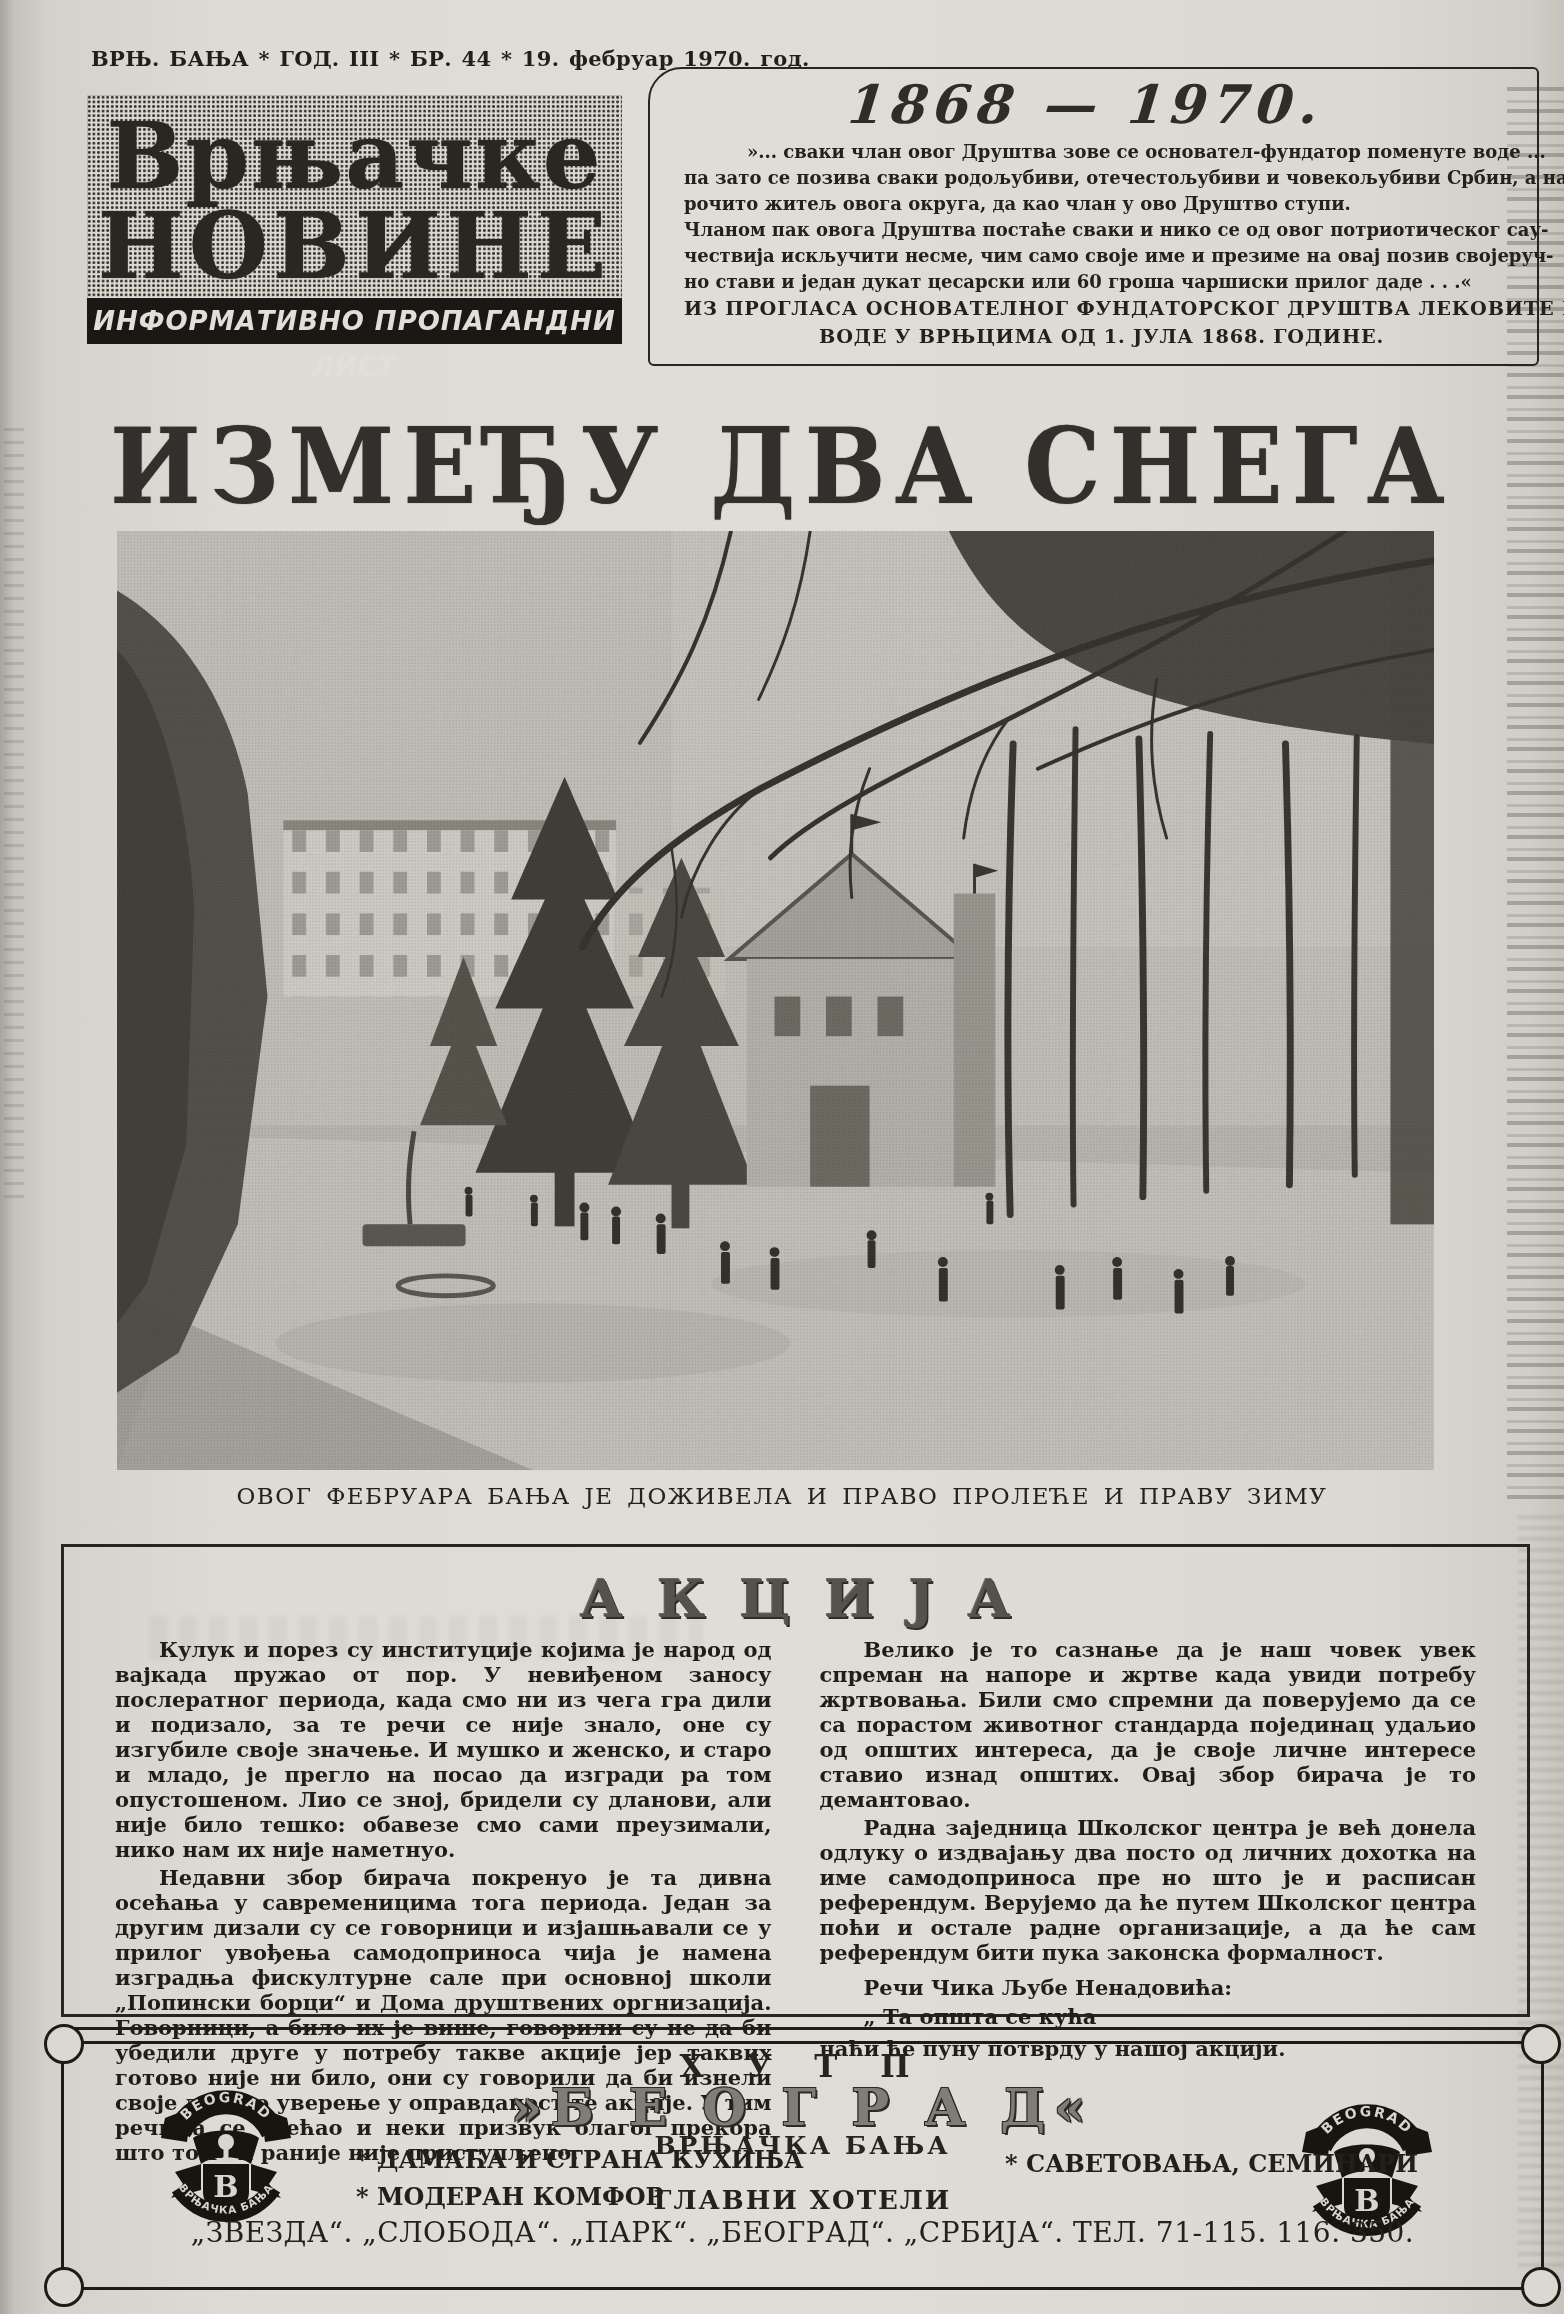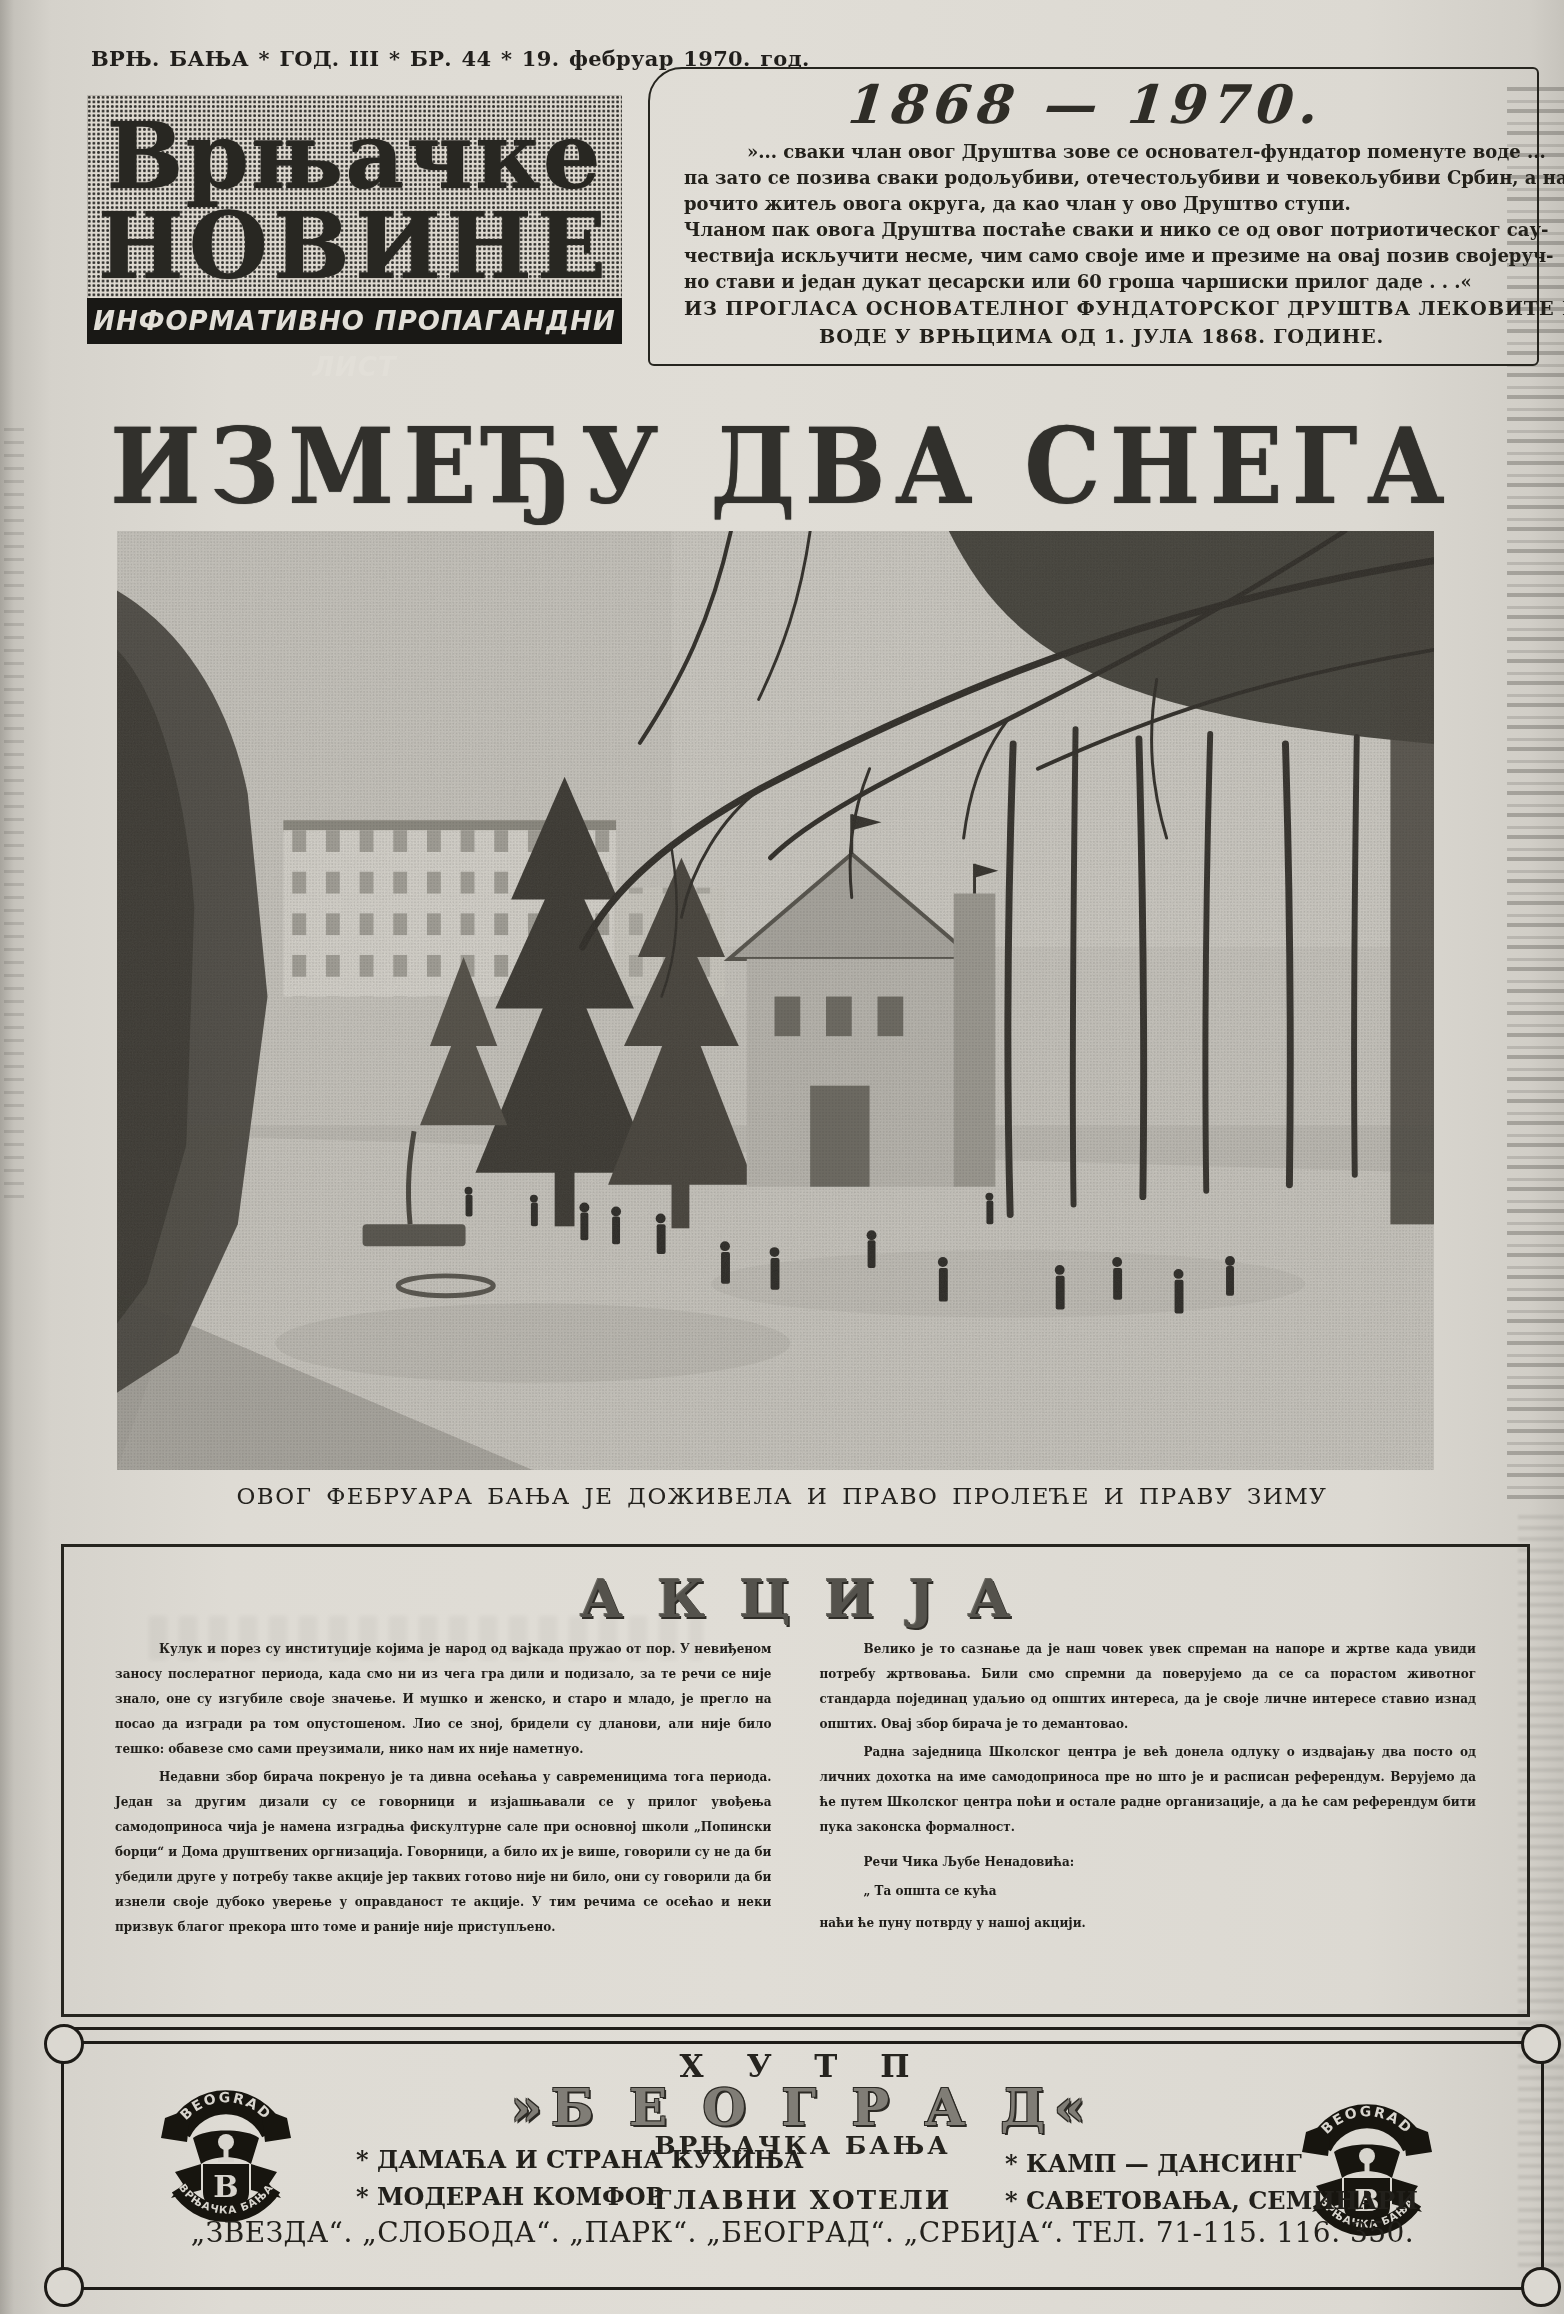--- a/index.html
+++ b/index.html
@@ -49,21 +49,21 @@
     background-image:radial-gradient(circle,rgba(28,28,26,.6) 0.8px,transparent 1.1px);
     background-size:3.2px 3.2px;opacity:.15;pointer-events:none;}
   .caption{position:absolute;left:0;right:0;top:1483px;text-align:center;font-size:23px;color:#24221e;letter-spacing:1.5px;word-spacing:5px;}
   
   .action-box{position:absolute;left:61px;top:1544px;width:1469px;height:473px;border:3px solid #26251f;
     box-sizing:border-box;padding:20px 51px 0;}
   .action-title{text-align:center;font-size:53px;font-weight:bold;letter-spacing:34px;padding-left:34px;color:#54524c;
     text-shadow:1.5px 1.5px 0 #2f2d28, -1px -1px 0 #6b6962;}
   .action-cols{display:flex;gap:48px;margin-top:8px;}
   .acol{flex:1;min-width:0;}
-  .acol p{margin:0;font-size:12px;font-weight:bold;line-height:25px;text-align:justify;text-indent:44px;color:#1f1d19;}
+  .acol p{margin:0;font-size:21px;font-weight:bold;line-height:25px;text-align:justify;text-indent:44px;color:#1f1d19;}
   .acol p + p{margin-top:3px;}
   .acol p.qline{text-align:left;line-height:29px;margin-top:0;}
   .acol p.qi{margin-top:8px;}
   .acol p.qout{text-indent:0;text-align:left;line-height:29px;}
   .rule2{position:absolute;left:61px;top:2027px;width:1469px;border-top:3px solid #201e1a;}
   
   .ad-box{position:absolute;left:61px;top:2041px;width:1483px;height:249px;border:3px solid #1d1b17;box-sizing:border-box;}
   .notch{position:absolute;width:34px;height:34px;border:3px solid #1d1b17;border-radius:50%;background:#dbd8d1;}
   .notch.tl{left:-20px;top:-20px;} .notch.tr{right:-20px;top:-20px;}
   .notch.bl{left:-20px;bottom:-20px;} .notch.br{right:-20px;bottom:-20px;}
@@ -333,21 +333,20 @@
     </svg>
 
     <div class="ad-org">Х У Т П</div>
     <div class="ad-name">»Б Е О Г Р А Д«</div>
     <div class="ad-loc">ВРЊАЧКА БАЊА</div>
     <div class="ad-feats fl">
       <div>*  ДАМАЋА И СТРАНА КУХИЊА</div>
       <div>*  МОДЕРАН КОМФОР</div>
     </div>
     <div class="ad-feats fr">
-      <div>*  КАМП — ДАНСИНГ</div>
       <div>*  САВЕТОВАЊА, СЕМИНАРИ</div>
     </div>
     <div class="ad-hlabel">ГЛАВНИ ХОТЕЛИ</div>
     <div class="ad-hline">„ЗВЕЗДА“.  „СЛОБОДА“.  „ПАРК“.  „БЕОГРАД“.  „СРБИЈА“.  ТЕЛ. 71-115. 116. 350.</div>
   </div>
 
 </div>
 
 
 </body></html>

